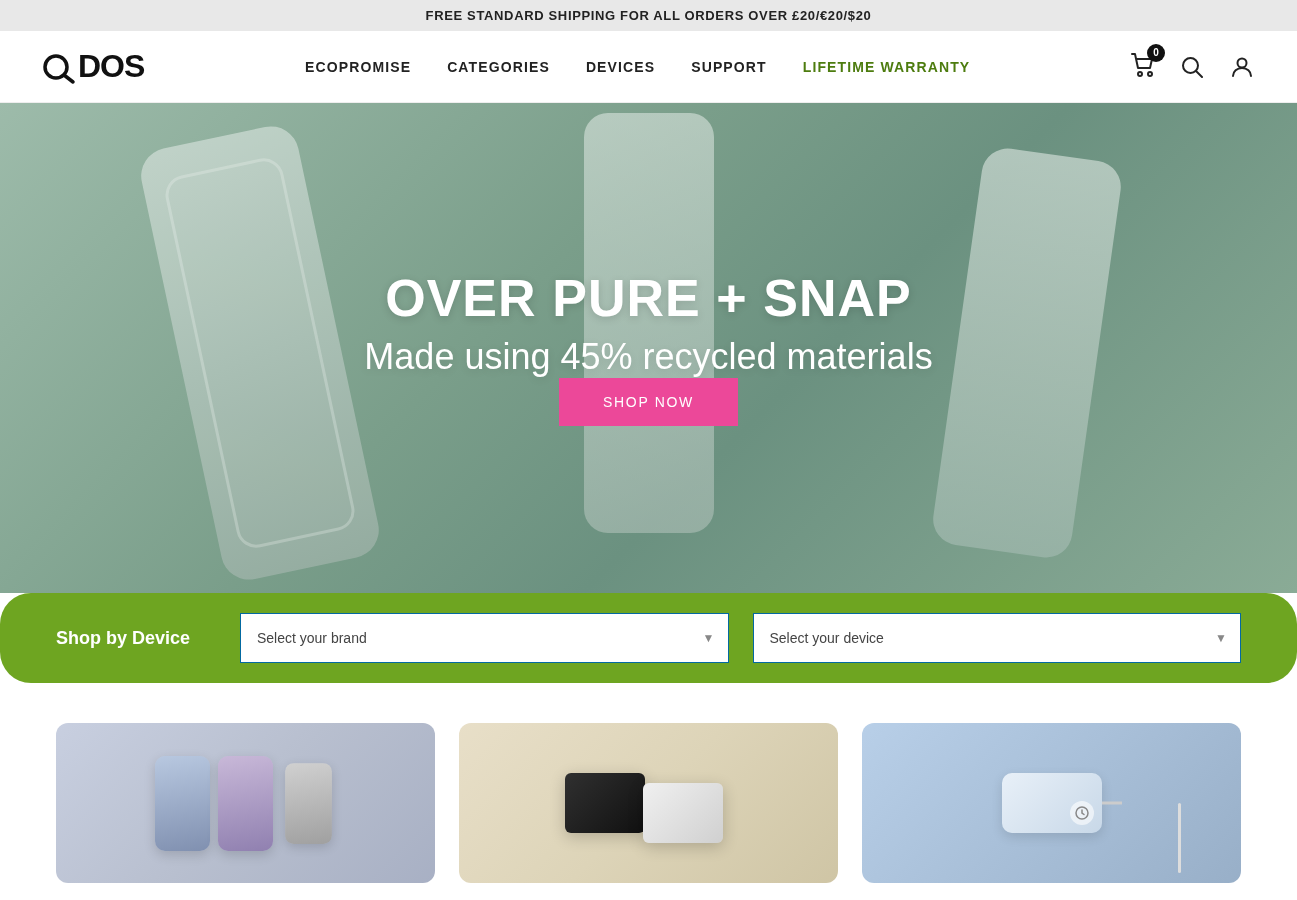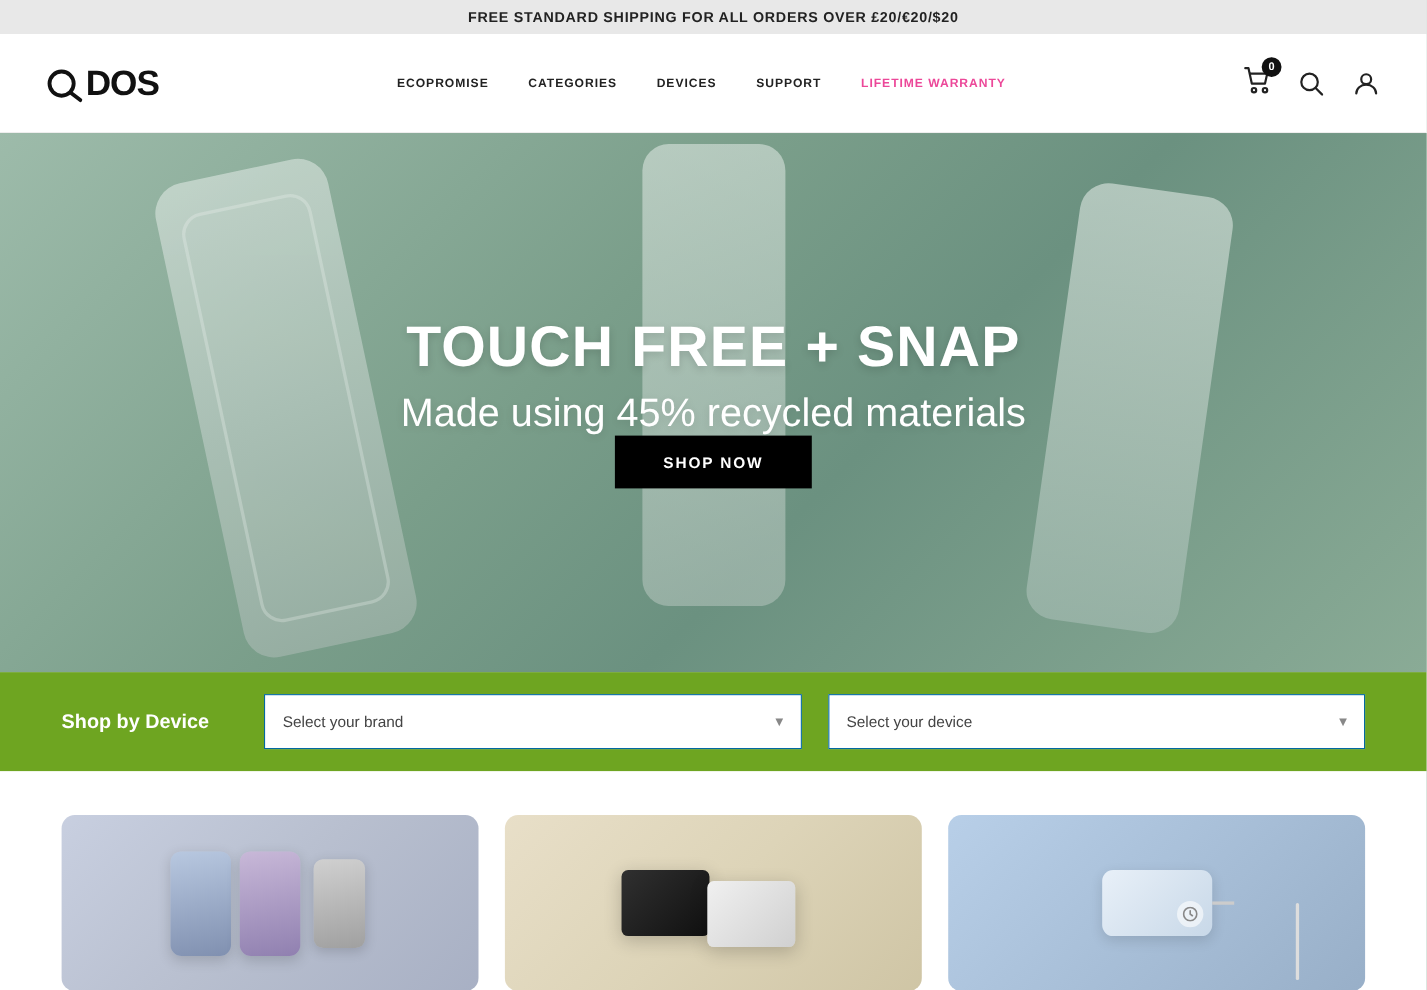--- a/index.html
+++ b/index.html
@@ -15,21 +15,21 @@
       letter-spacing: 0.05em;
       color: #222;
     }
 
     
     .header {
       display: flex;
       align-items: center;
       justify-content: space-between;
       padding: 0 40px;
-      height: 90px;
+      height: 72px;
       background: #fff;
       border-bottom: 1px solid #eee;
     }
     .logo {
       display: flex;
       align-items: center;
       font-size: 32px;
       font-weight: 900;
       color: #111;
       letter-spacing: -1px;
@@ -40,30 +40,30 @@
       width: 36px;
       height: 36px;
       margin-right: 2px;
     }
     .nav {
       display: flex;
       align-items: center;
       gap: 36px;
     }
     .nav-item {
-      font-size: 11px;
+      font-size: 14px;
       font-weight: 600;
       letter-spacing: 0.08em;
       color: #222;
       cursor: pointer;
       text-decoration: none;
       text-transform: uppercase;
     }
     .nav-item.warranty {
-      color: #ec4899;
+      color: #4d7c0f;
     }
     .header-icons {
       display: flex;
       align-items: center;
       gap: 20px;
     }
     .cart-wrap {
       position: relative;
       cursor: pointer;
     }
@@ -171,39 +171,40 @@
       line-height: 1.1;
     }
     .hero-subtitle {
       font-size: 36px;
       font-weight: 400;
       margin-top: 8px;
       text-shadow: 0 2px 8px rgba(0,0,0,0.1);
     }
     .shop-now-btn {
       display: inline-block;
-      background: #000000;
+      background: #ec4899;
       color: #fff;
       font-size: 14px;
-      font-weight: 700;
+      font-weight: 400;
       letter-spacing: 0.12em;
       padding: 16px 44px;
       border: none;
       cursor: pointer;
       text-transform: uppercase;
     }
 
     
     .shop-by-device {
       background: #6ea521;
       padding: 20px 56px;
       display: flex;
       align-items: center;
       gap: 24px;
       margin-top: 0;
+      border-radius: 31px;
     }
     .shop-by-label {
       color: #fff;
       font-size: 18px;
       font-weight: 700;
       white-space: nowrap;
       min-width: 160px;
     }
     .device-select {
       flex: 1;
@@ -370,21 +371,21 @@
 </header>
 
 <section class="hero">
   <div class="hero-bg"></div>
   <div class="hero-deco">
     <div class="phone-case-left"></div>
     <div class="phone-case-right"></div>
     <div class="phone-case-center"></div>
   </div>
   <div class="hero-content">
-    <div class="hero-title">TOUCH FREE + SNAP</div>
+    <div class="hero-title">OVER PURE + SNAP</div>
     <div class="hero-subtitle">Made using 45% recycled materials</div>
     <button class="shop-now-btn">SHOP NOW</button>
   </div>
 </section>
 
 <div class="shop-by-device">
   <span class="shop-by-label">Shop by Device</span>
   <div class="select-wrap">
     <select class="device-select">
       <option value="">Select your brand</option>

